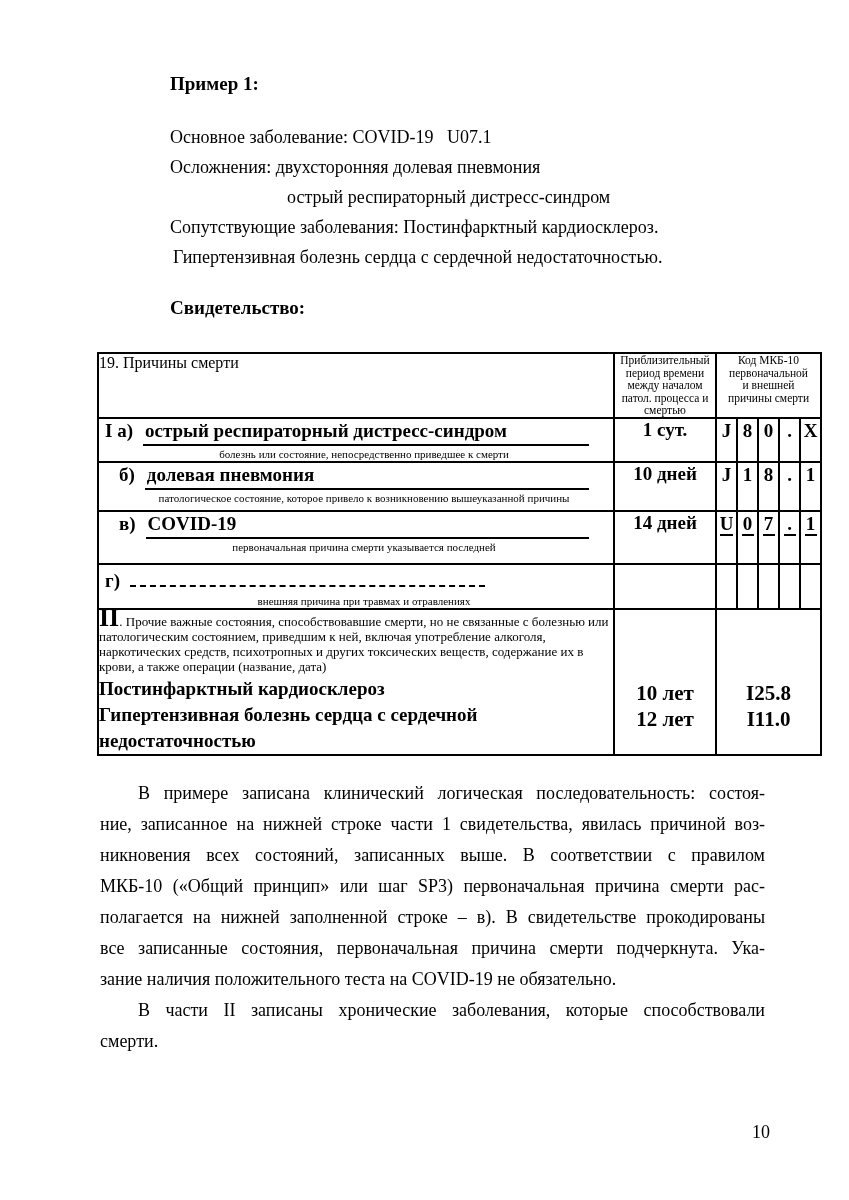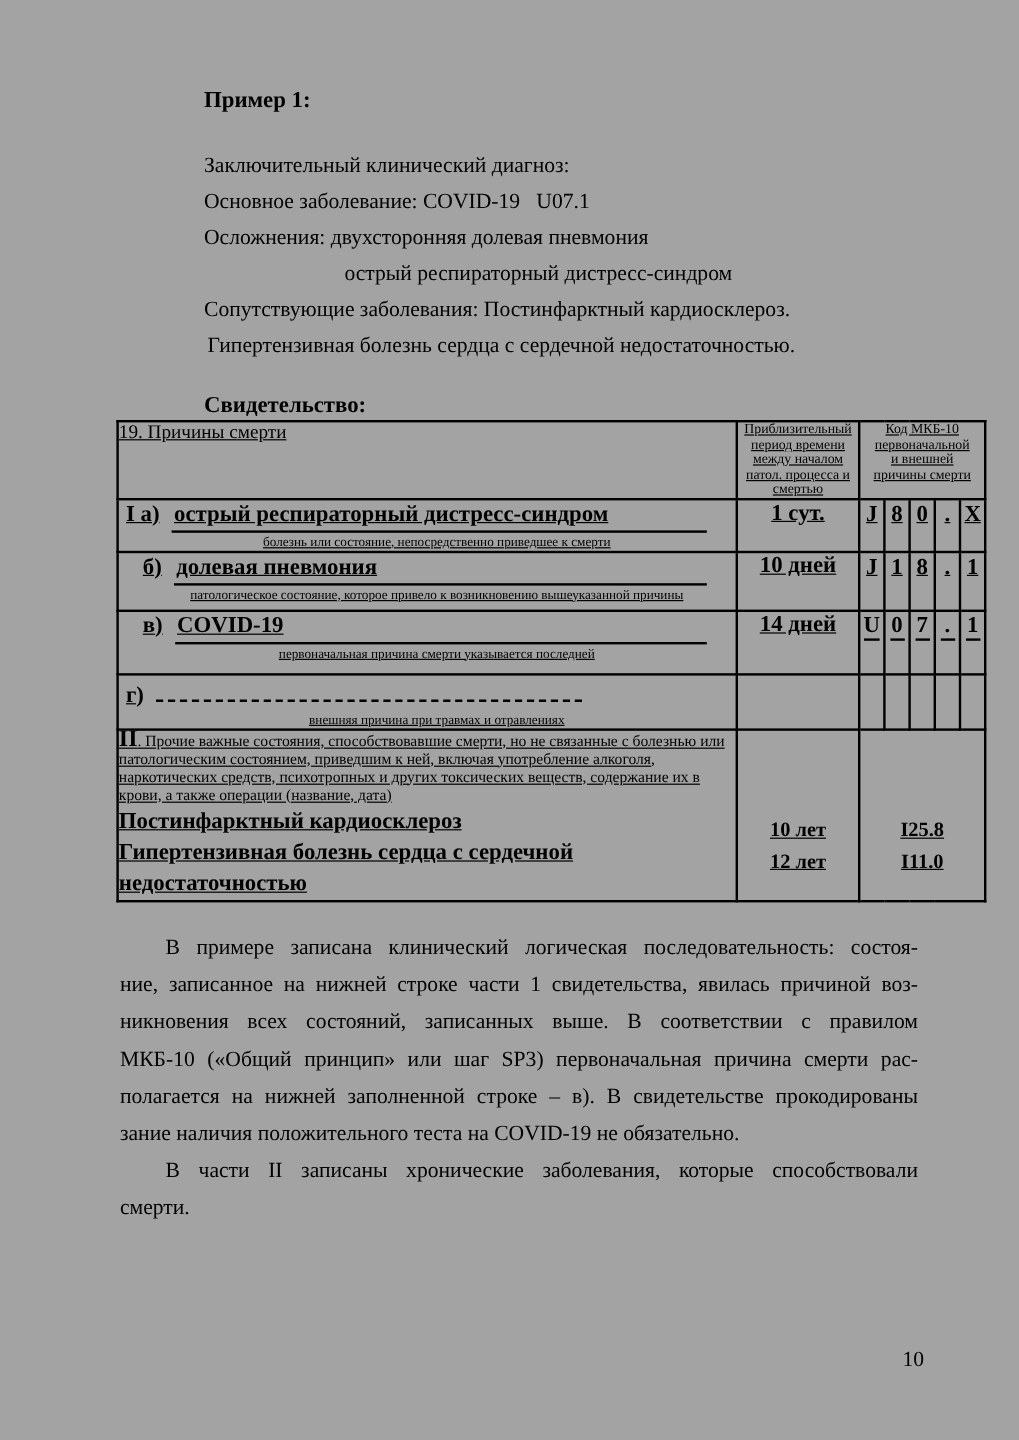--- a/index.html
+++ b/index.html
@@ -1,32 +1,32 @@
 <!DOCTYPE html>
 <html><head>
 <meta charset="utf-8">
 <style>
   html,body{margin:0;padding:0;background:#e8e8e8;}
   .page{
-    width:849px;height:1200px;background:#a3a3a3;color:#000;
+    width:849px;height:1200px;background:#ffffff;color:#000;
     font-family:"Liberation Serif","DejaVu Serif",serif;
     position:relative;overflow:hidden;margin:0 auto;
   }
   .content{position:absolute;left:97px;top:72px;width:723px;}
 
   
   .example-heading{font-weight:bold;font-size:19px;margin:0 0 0 73px;line-height:24px;}
   .diag{margin:26px 0 0 73px;}
   .diag-line{font-size:18px;line-height:30px;white-space:pre-wrap;}
   .diag-line.ind{padding-left:117px;}
   .diag-line.ind-sm{padding-left:3px;font-family:Liberation Serif, serif;}
   .certificate-heading{font-weight:bold;font-size:19px;margin:24px 0 0 73px;line-height:24px;}
 
   
-  table.cert{border-collapse:collapse;table-layout:fixed;width:723px;margin-top:0;text-decoration:underline;}
+  table.cert{border-collapse:collapse;table-layout:fixed;width:723px;margin-top:32px;}
   table.cert td,table.cert th{border:2px solid #000;padding:0;vertical-align:top;overflow:hidden;}
   th.h-causes{font-weight:normal;font-size:16px;text-align:left;padding:4px 8px;height:61px;}
   .h-small{font-weight:normal;font-size:11.5px;line-height:12.5px;text-align:center;padding-top:3px;}
   .h-small div{white-space:nowrap;}
 
   .cause-cell{padding:2px 0 0 0;}
   .cause-line{display:flex;align-items:baseline;margin:0 24px 0 6px;}
   .row-label{font-weight:bold;font-size:19px;white-space:pre;margin-right:10px;line-height:24px;}
   .lbl-ind{padding-left:14px;}
   .cause-text{font-weight:bold;font-size:19px;line-height:24px;border-bottom:2.5px solid #000;flex:1;padding:0 2px 1px 2px;}
@@ -34,43 +34,42 @@
   .cause-note{font-size:11px;line-height:13px;text-align:center;padding:2px 24px 0 40px;color:#000;}
 
   .period-cell{font-weight:bold;font-size:19px;text-align:center;padding-top:5px;}
   .code-cell{font-weight:bold;font-size:19px;text-align:center;padding-top:4px;line-height:24px;}
   .code-cell.u span{border-bottom:2.5px solid #000;display:inline-block;line-height:21px;min-width:12px;}
 
   .r1{height:36px;} .r2{height:49px;} .r3{height:53px;} .r4{height:37px;}
 
   .p2-cell{padding:3px 8px 4px 6px;}
   .p2-note{font-size:13px;line-height:15px;}
-  .p2-label{font-weight:bold;font-size:20px;}
+  .p2-label{font-weight:bold;font-size:26px;}
   .p2-entries{font-weight:bold;font-size:19px;line-height:26px;margin-top:2px;max-width:500px;}
   .p2-side{padding-top:70px;}
-  .p2-side div{font-weight:bold;font-size:17px;line-height:26px;text-align:center;}
+  .p2-side div{font-weight:bold;font-size:21px;line-height:26px;text-align:center;}
 
   
   .bodytext{margin-top:22px;width:665px;margin-left:3px;}
   .pline{font-size:18px;line-height:31px;text-align:justify;text-align-last:justify;white-space:normal;}
   .pline.last{text-align-last:left;}
   .pline.first{text-indent:38px;}
 
   .page-number{position:absolute;left:752px;top:1122px;font-size:18px;}
 </style>
 </head>
 <body>
 
 <div class="page">
   <div class="content">
 
     <div class="example-heading">Пример 1:</div>
 
     <div class="diag">
-      <div class="diag-line">Заключительный клинический диагноз:</div>
       <div class="diag-line">Основное заболевание: COVID-19   U07.1</div>
       <div class="diag-line">Осложнения: двухсторонняя долевая пневмония</div>
       <div class="diag-line ind">острый респираторный дистресс-синдром</div>
       <div class="diag-line">Сопутствующие заболевания: Постинфарктный кардиосклероз.</div>
       <div class="diag-line ind-sm">Гипертензивная болезнь сердца с сердечной недостаточностью.</div>
     </div>
 
     <div class="certificate-heading">Свидетельство:</div>
 
     <table class="cert">
@@ -190,20 +189,21 @@
       </tr>
     </tbody>
       </table>
 
     <div class="bodytext">
       <div class="pline first">В примере записана клинический логическая последовательность: состоя-</div>
       <div class="pline">ние, записанное на нижней строке части 1 свидетельства, явилась причиной воз-</div>
       <div class="pline">никновения всех состояний, записанных выше. В соответствии с правилом</div>
       <div class="pline">МКБ-10 («Общий принцип» или шаг SP3) первоначальная причина смерти рас-</div>
       <div class="pline">полагается на нижней заполненной строке – в). В свидетельстве прокодированы</div>
+      <div class="pline">все записанные состояния, первоначальная причина смерти подчеркнута. Ука-</div>
       <div class="pline last">зание наличия положительного теста на COVID-19 не обязательно.</div>
       <div class="pline first">В части II записаны хронические заболевания, которые способствовали</div>
       <div class="pline last">смерти.</div>
     </div>
 
   </div>
 
   <div class="page-number">10</div>
 </div>
 

